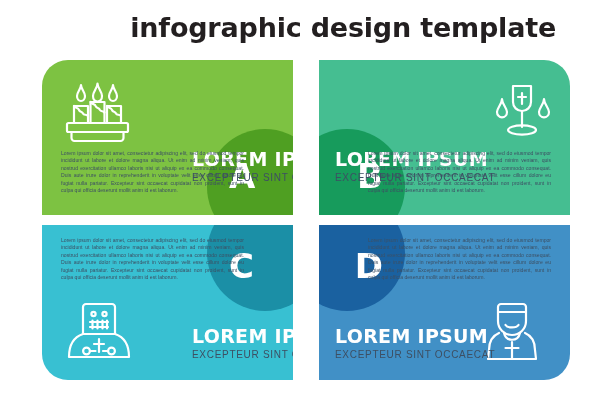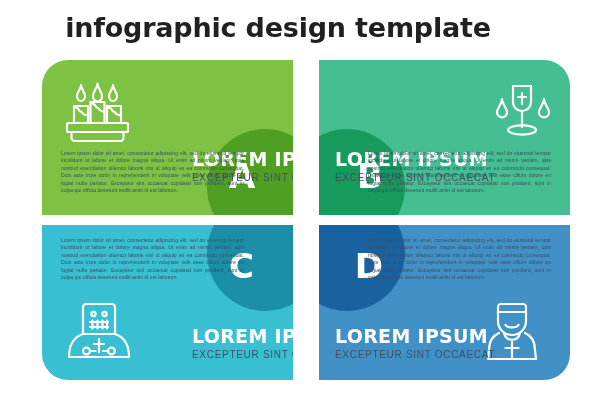--- a/index.html
+++ b/index.html
@@ -13,21 +13,21 @@
     font-family: "Liberation Sans", sans-serif;
     overflow: hidden;
     position: relative;
   }
 
   #page-title {
     position: absolute;
     top: 12px;
     left: 0;
     width: 556px;
-    text-align: center;
+    text-align: right;
     font-size: 27px;
     font-weight: 700;
     color: #231f20;
     letter-spacing: -0.2px;
     line-height: 32px;
     font-family: "DejaVu Sans", sans-serif;
     white-space: nowrap;
   }
 
   .panel {

